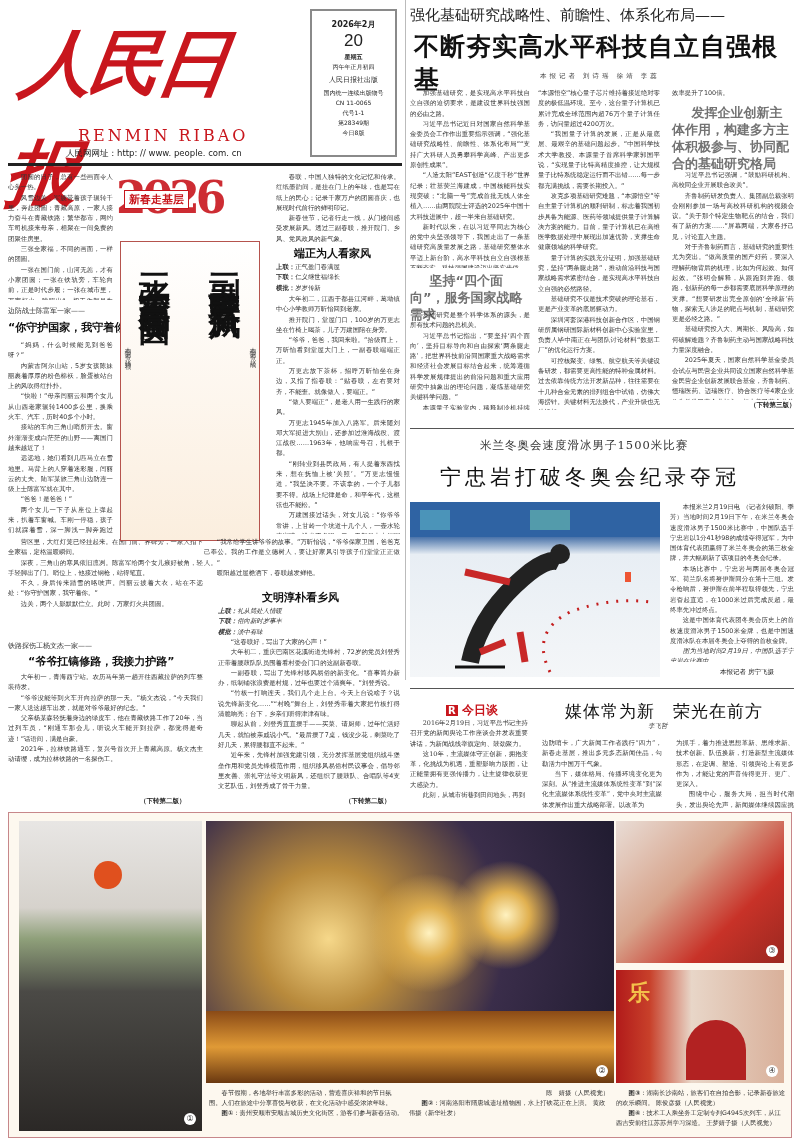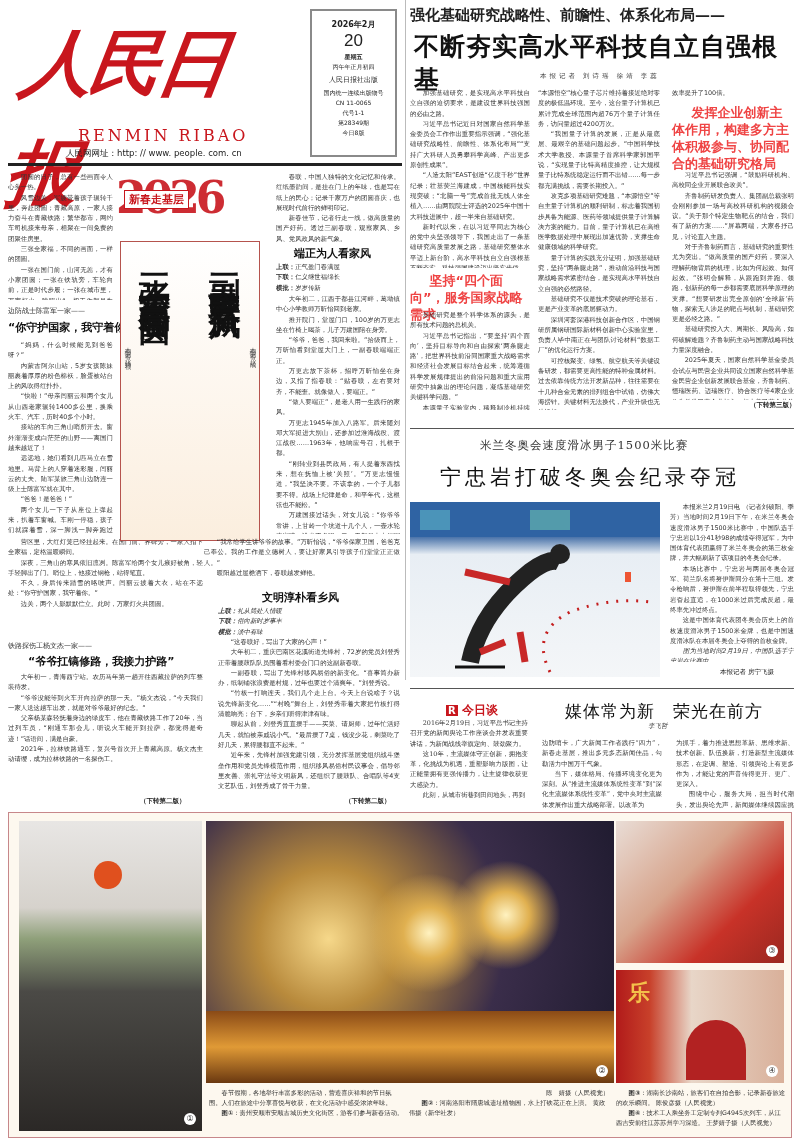--- a/index.html
+++ b/index.html
@@ -7,26 +7,26 @@
 .abs{position:absolute}
 .masthead-logo{left:22px;top:8px;width:250px;height:110px;color:#c8161d;font-family:"DejaVu Serif",serif;font-size:72px;font-weight:bold;letter-spacing:-4px;font-style:italic;line-height:110px;transform:skewX(-8deg)}
 .masthead-pinyin{left:78px;top:126px;color:#c8161d;font-family:"DejaVu Serif",serif;font-size:16px;letter-spacing:3px}
 .masthead-url{left:66px;top:148px;font-size:8.5px;color:#222}
 .datebox{left:310px;top:9px;width:87px;height:148px;border:2px solid #8a8a8a;text-align:center;padding-top:8px}
 .datebox .ym{font-size:8px;font-weight:bold}
 .datebox .day{font-size:17px;font-family:Liberation Sans, sans-serif;line-height:22px}
 .datebox .s{font-size:6px;line-height:10px}
 .datebox .pub{font-size:7px;margin:3px 0}
 .topline{left:8px;top:163px;width:784px;height:3px;background:#222}
-.lead-sub{left:410px;top:6px;font-size:15px;font-family:"DejaVu Serif",serif;font-weight:bold;color:#222}
+.lead-sub{left:410px;top:6px;font-size:15px;font-family:"DejaVu Serif",serif;font-weight:normal;color:#222}
 .lead-title{left:414px;top:30px;font-size:25px;font-weight:bold;color:#111;letter-spacing:1px}
 .lead-byline{left:540px;top:72px;font-size:6.5px;color:#444;letter-spacing:3px}
 .col{font-size:6.4px;line-height:10.3px;color:#333;text-align:justify;overflow:hidden}
 .col p{text-indent:2em}
-.subhead{font-size:13px;font-weight:bold;line-height:17px;color:#ef4444}
+.subhead{font-size:13px;font-weight:bold;line-height:17px;color:#737373}
 .vbar{left:405px;top:0;width:1px;height:680px;background:#bbb}
 .hr{height:1px;background:#555}
 .spring-logo{left:110px;top:172px;width:140px;height:60px}
 .frame{left:120px;top:241px;width:140px;height:300px;border:1px solid #b5534d;background:linear-gradient(#fff,#fbeede)}
 .vert{writing-mode:vertical-rl;font-weight:900;font-size:32px;line-height:36px;letter-spacing:6px;color:#111}
 .vbyline{writing-mode:vertical-rl;font-size:6.5px;color:#555;letter-spacing:2px}
 .sec-head{font-size:11px;font-weight:bold;color:#111}
 .olym-sub{left:480px;top:438px;font-family:"DejaVu Serif",serif;font-size:11.5px;color:#333;letter-spacing:1px}
 .olym-title{left:440px;top:463px;font-size:21px;font-weight:500;color:#111;letter-spacing:4px}
 .skater{left:410px;top:502px;width:250px;height:175px;background:linear-gradient(180deg,#3a6ea8 0%,#2a5a9a 18%,#e8eef4 30%,#f4f6f8 100%);overflow:hidden}
@@ -142,21 +142,21 @@
 
 <div class="abs frame">
   <div class="vert" style="position:absolute;right:16px;top:6px">三副春联看新风</div>
   <div class="vert" style="position:absolute;left:16px;top:6px">三张全家福看团圆</div>
   <div class="vbyline" style="position:absolute;right:2px;top:100px">本报记者 赵成</div>
   <div class="vbyline" style="position:absolute;left:2px;top:100px">本报记者 张帅祯</div>
 </div>
 
 <div class="abs col" style="left:276px;top:172px;width:124px;height:72px">
   <p>春联，中国人独特的文化记忆和传承。红纸墨韵间，是挂在门上的年味，也是写在纸上的民心；记录千家万户的团圆喜庆，也展现时代前行的鲜明印记。</p>
-  <p>新春佳节，记者行走一线，做高质量的国产好药。透过三副春联，观察家风、乡风、党风政风的新气象。</p>
+  <p>新春佳节，记者行走一线，从门楼间感受发展新风。透过三副春联，推开院门、乡风、党风政风的新气象。</p>
 </div>
 <div class="abs sec-head" style="left:294px;top:246px">端正为人看家风</div>
 <div class="abs col" style="left:276px;top:262px;width:124px;height:32px;">
   <div><b>上联：</b><span>正气盈门春满屋</span></div>
   <div><b>下联：</b><span>仁义继世福绵长</span></div>
   <div><b>横批：</b><span>岁岁传新</span></div>
 </div>
 <div class="abs col" style="left:276px;top:294px;width:124px;height:240px">
   <p>大年初二，江西于都县江河畔，葛坳镇中心小学教师万昕怡回到老家。</p>
   <p>推开院门，堂屋门口，100岁的万更志坐在竹椅上喝茶，儿子万建国陪在身旁。</p>

